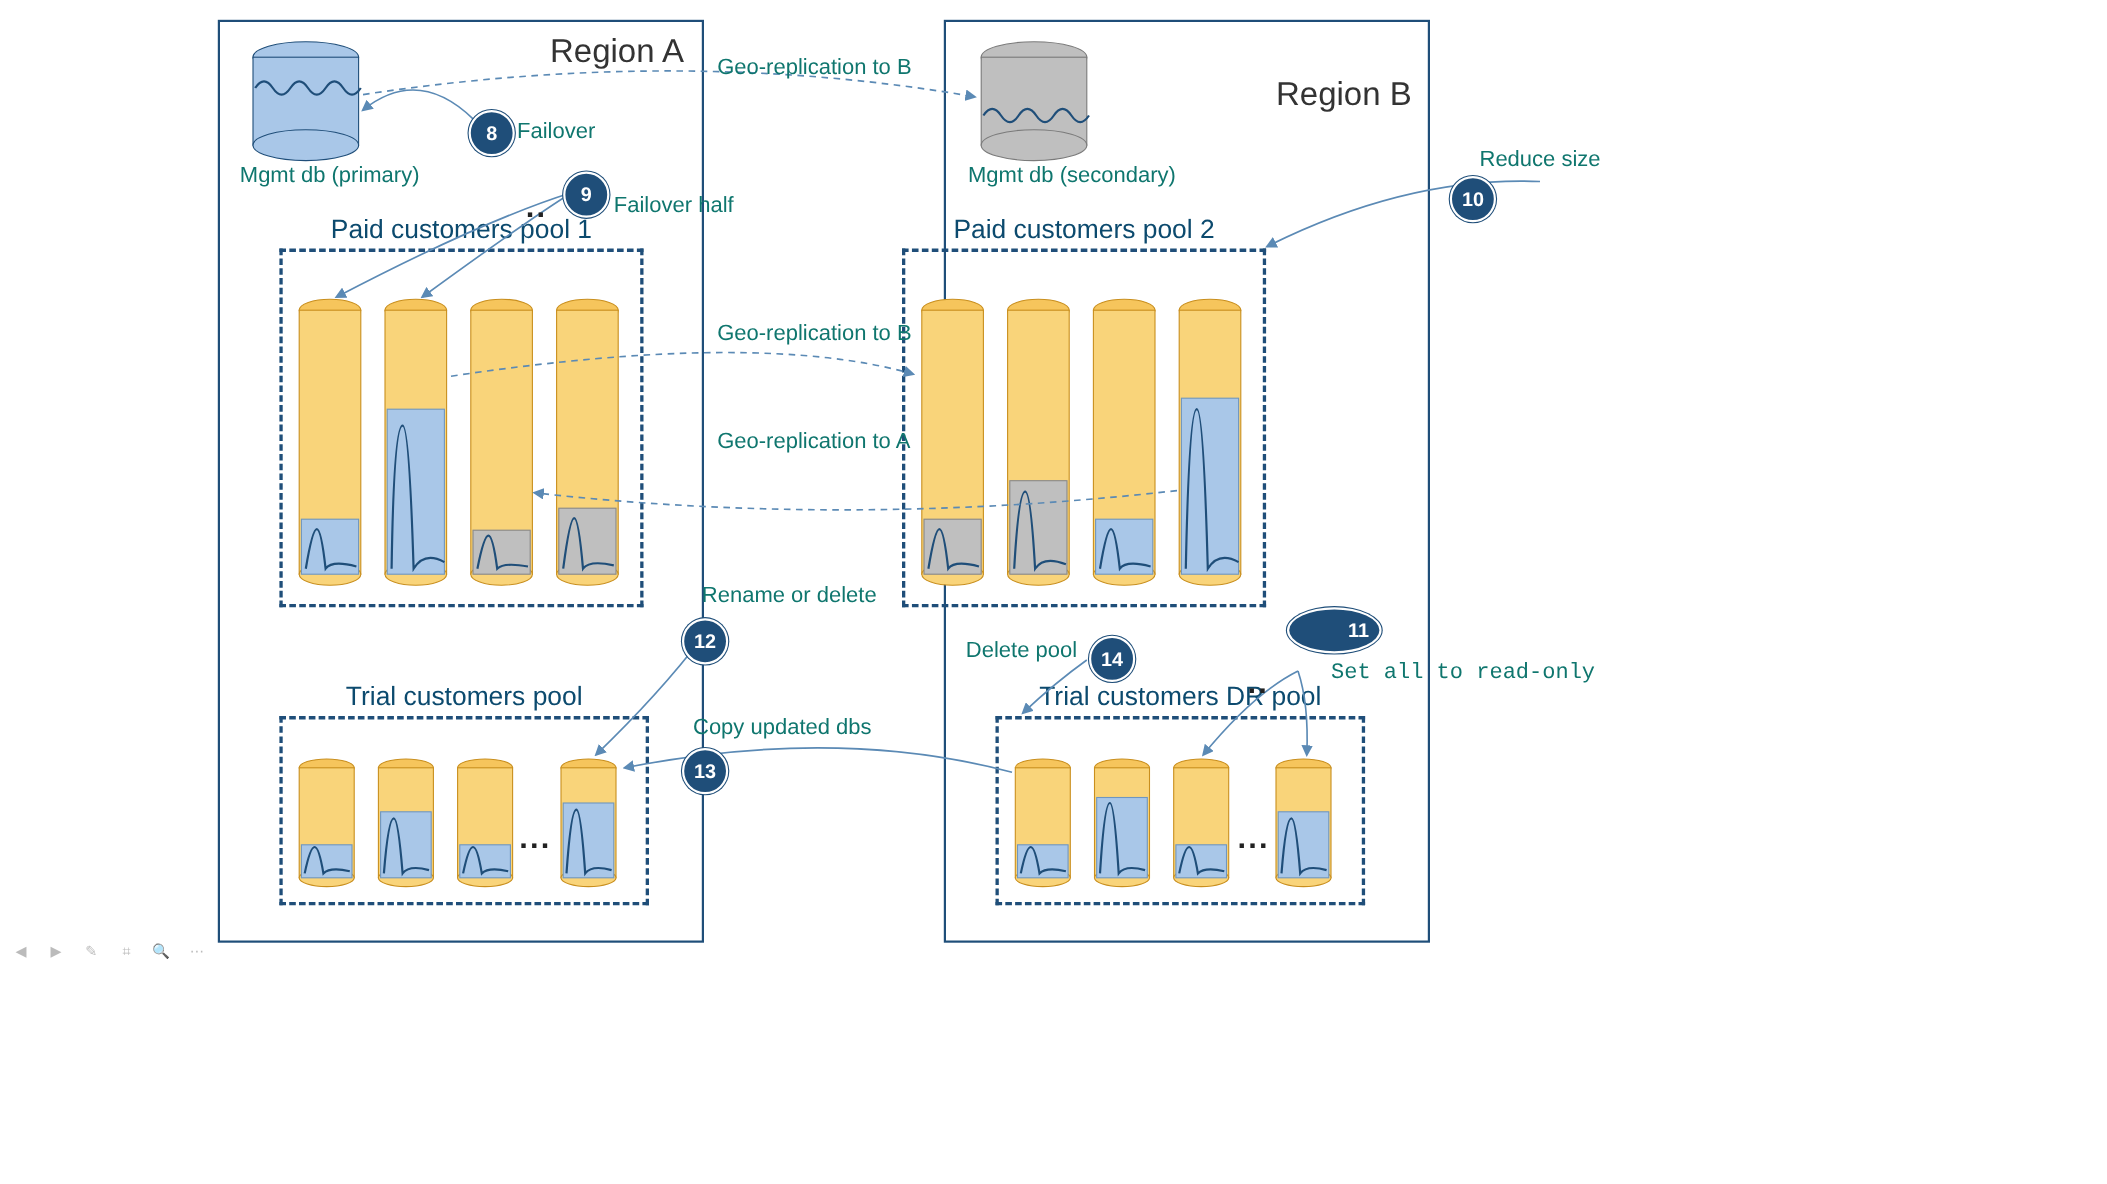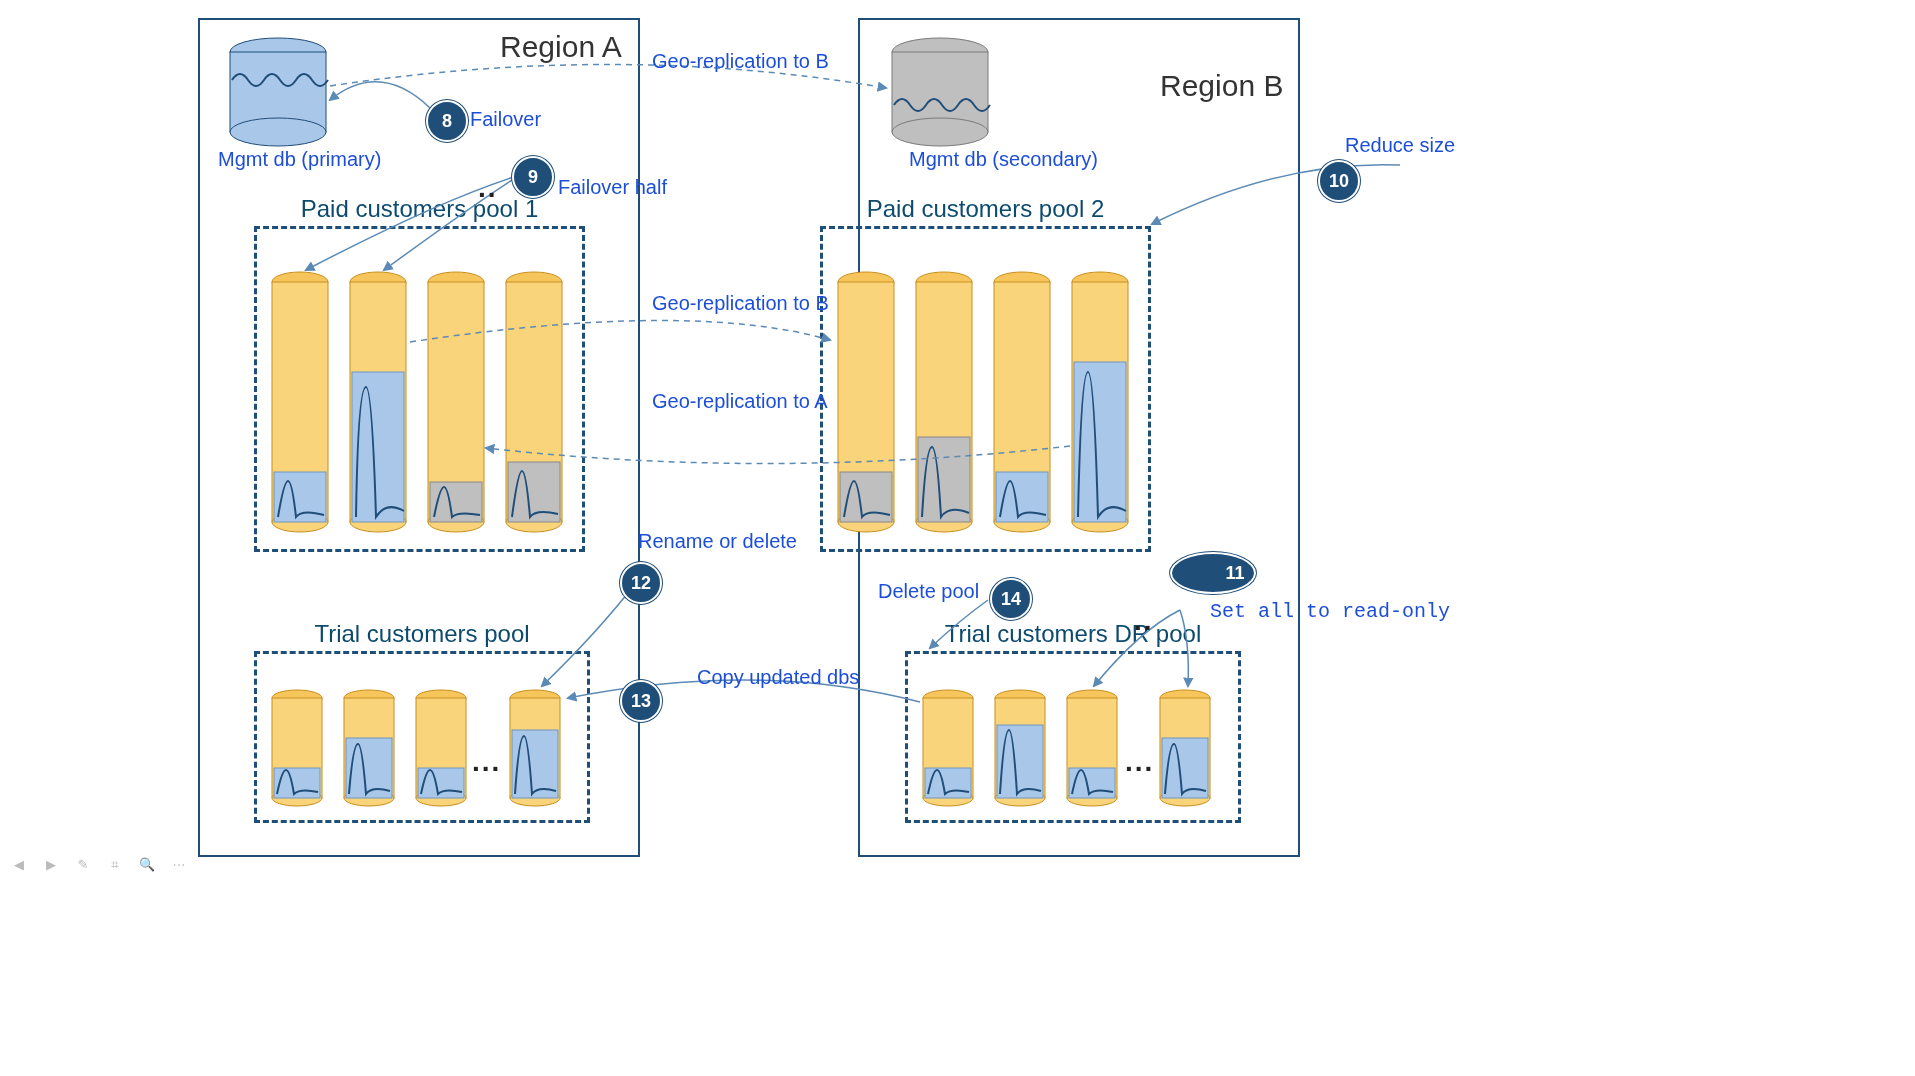--- a/index.html
+++ b/index.html
@@ -1,21 +1,21 @@
 <!DOCTYPE html>
 <html><head>
 <meta charset="utf-8">
 <style>
   html, body { margin:0; padding:0; font-family: "Segoe UI", Arial, sans-serif; color:#333; }
   #stage { position:relative; width:1915px; height:888px; background:#ffffff; }
   .region-box { position:absolute; border:2px solid #1f4e79; }
   .region-title { position:absolute; font-size:30px; color:#333; }
   .pool { position:absolute; border:3px dashed #1f4e79; }
   .pool-title { position:absolute; font-size:24px; color:#0c4a6e; text-align:center; width:100%; top:-34px; }
-  .label { position:absolute; font-size:20px; color:#1d4ed8; }
+  .label { position:absolute; font-size:20px; color:#0f766e; }
   .step { position:absolute; width:38px; height:38px; border-radius:50%; background:#1f4e79; color:#fff;
           font-size:18px; font-weight:600; text-align:center; line-height:38px; border:2px solid #fff;
           box-shadow:0 0 0 1px #1f4e79; }
   .ellipsis { position:absolute; font-size:28px; font-weight:bold; color:#222; letter-spacing:2px; }
   .toolbar { position:absolute; left:6px; bottom:10px; display:flex; gap:6px; }
   .tb-btn { width:26px; height:26px; border-radius:50%;
             color:#bbb; font-size:13px; line-height:26px; text-align:center; cursor:default;
             user-select:none; }
   svg.overlay { position:absolute; left:0; top:0; width:1915px; height:1076px; pointer-events:none; }
 </style>
@@ -179,27 +179,27 @@
     <path d="M1180,610 Q1190,640 1188,686" fill="none" stroke="#5b8ab5" stroke-width="1.5" marker-end="url(#arr)"></path>
 
     <path d="M638,580 Q600,630 542,686" fill="none" stroke="#5b8ab5" stroke-width="1.5" marker-end="url(#arr)"></path>
 
     <path d="M920,702 Q760,660 568,698" fill="none" stroke="#5b8ab5" stroke-width="1.5" marker-end="url(#arr)"></path>
 
     <path d="M988,600 Q960,620 930,648" fill="none" stroke="#5b8ab5" stroke-width="1.5" marker-end="url(#arr)"></path>
   </svg>
 
   <div class="label" style="left:218px; top:148px;">Mgmt db (primary)</div>
-  <div class="label" style="left:909px; top:148px;">Mgmt db (secondary)</div>
+  <div class="label" style="left:880px; top:148px;">Mgmt db (secondary)</div>
 
   <div class="label" style="left:652px; top:50px;">Geo-replication to B</div>
   <div class="label" style="left:652px; top:292px;">Geo-replication to B</div>
   <div class="label" style="left:652px; top:390px;text-align:right;">Geo-replication to A</div>
   <div class="label" style="left:638px; top:530px;">Rename or delete</div>
-  <div class="label" style="left:697px; top:650px;margin-top:16px;">Copy updated dbs</div>
+  <div class="label" style="left:630px; top:650px;">Copy updated dbs</div>
   <div class="label" style="left:878px; top:580px;">Delete pool</div>
   <div class="label" style="left:1210px; top:600px;font-family:Liberation Mono, monospace;">Set all to read-only</div>
   <div class="label" style="left:1345px; top:134px;">Reduce size</div>
   <div class="label" style="left:470px; top:108px;">Failover</div>
   <div class="label" style="left:558px; top:176px;">Failover half</div>
 
   <div class="step" style="left:426px; top:100px;">8</div>
   <div class="step" style="left:512px; top:156px;">9</div>
   <div class="step" style="left:1318px; top:160px;">10</div>
   <div class="step" style="left:1170px; top:552px;padding-left:44px;">11</div>

